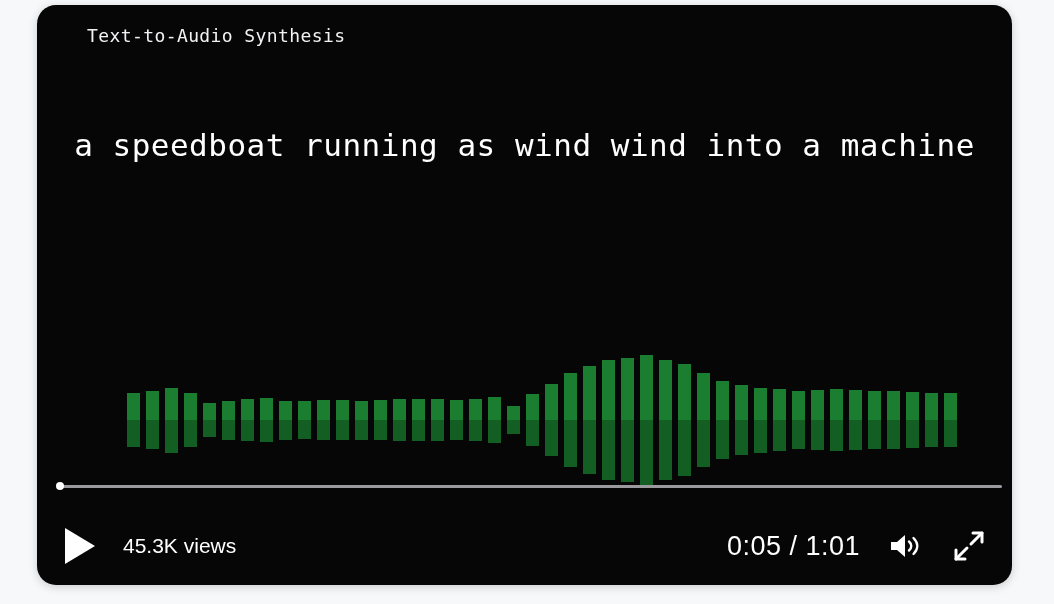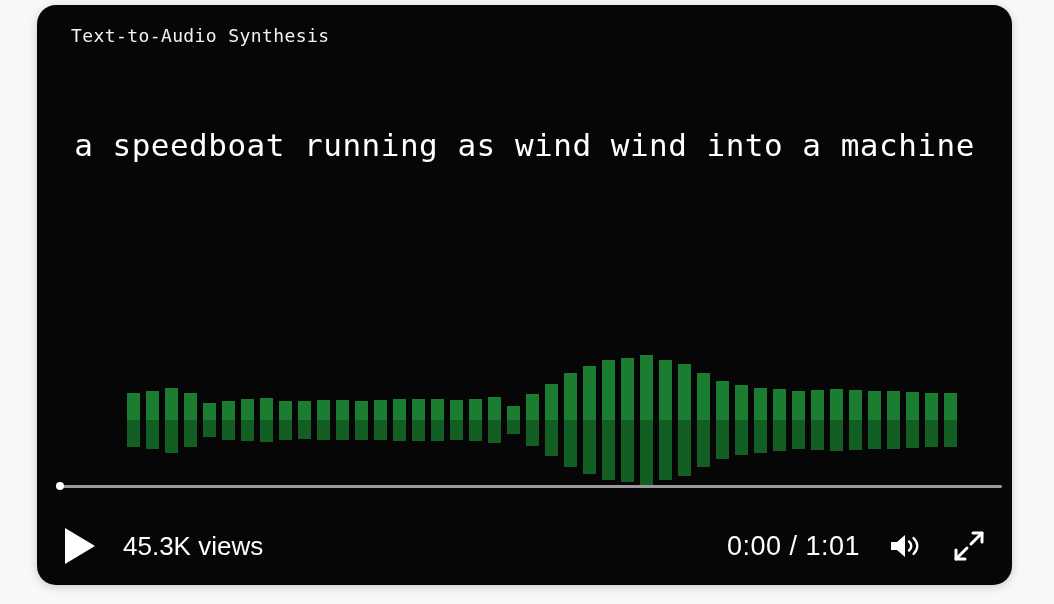--- a/index.html
+++ b/index.html
@@ -30,21 +30,21 @@
     height: 580px;
     background: #060607;
     border-radius: 19px;
     overflow: hidden;
     box-shadow: 0 2px 10px rgba(0,0,0,0.18);
   }
 
   
   .card-title {
     position: absolute;
-    left: 34px;
+    left: 50px;
     top: 20px;
     font-family: "DejaVu Sans Mono", monospace;
     font-size: 18px;
     letter-spacing: 0.4px;
     color: #f2f2f4;
     white-space: nowrap;
   }
 
   
   .prompt-text {
@@ -166,21 +166,21 @@
   .play-icon {
     width: 0;
     height: 0;
     border-left: 30px solid #ffffff;
     border-top: 18px solid transparent;
     border-bottom: 18px solid transparent;
     display: block;
   }
   .views-label {
     color: #ffffff;
-    font-size: 26px;
+    font-size: 21px;
     font-family: "Liberation Sans", sans-serif;
     white-space: nowrap;
   }
   .time-label {
     color: #ffffff;
     font-size: 27px;
     font-family: "Liberation Sans", sans-serif;
     white-space: nowrap;
     letter-spacing: 0.5px;
   }
@@ -568,21 +568,21 @@
     <div class="controls">
 
       <div class="ctrl-left">
         <div class="icon-btn">
           <span class="play-icon"></span>
         </div>
         <div class="views-label">45.3K views</div>
       </div>
 
       <div class="ctrl-right">
-        <div class="time-label">0:00 / 1:01</div>
+        <div class="time-label">0:05 / 1:01</div>
 
         <div class="icon-btn">
           <svg width="34" height="30" viewBox="0 0 34 30">
             <path d="M3 11 H9 L17 4 V26 L9 19 H3 Z" fill="#ffffff"></path>
             <path d="M21 10.5 C24 13, 24 17, 21 19.5" stroke="#ffffff" stroke-width="2.4" fill="none" stroke-linecap="round"></path>
             <path d="M25.5 7 C30.5 12, 30.5 18, 25.5 23" stroke="#ffffff" stroke-width="2.4" fill="none" stroke-linecap="round"></path>
           </svg>
         </div>
 
         <div class="icon-btn">

